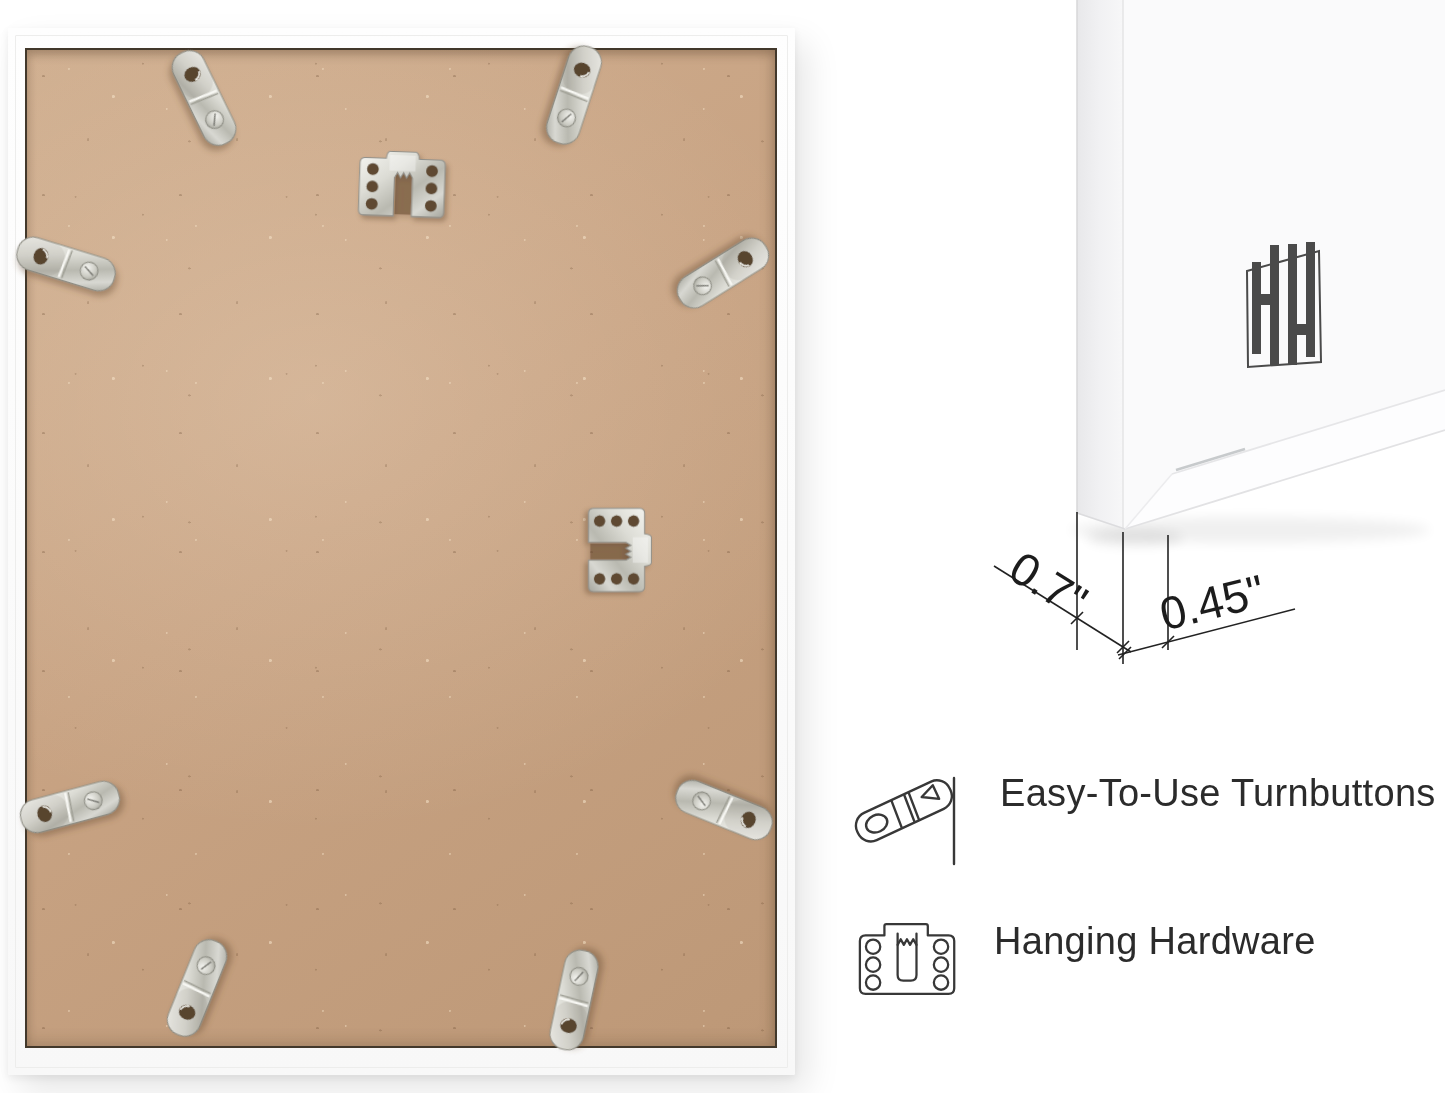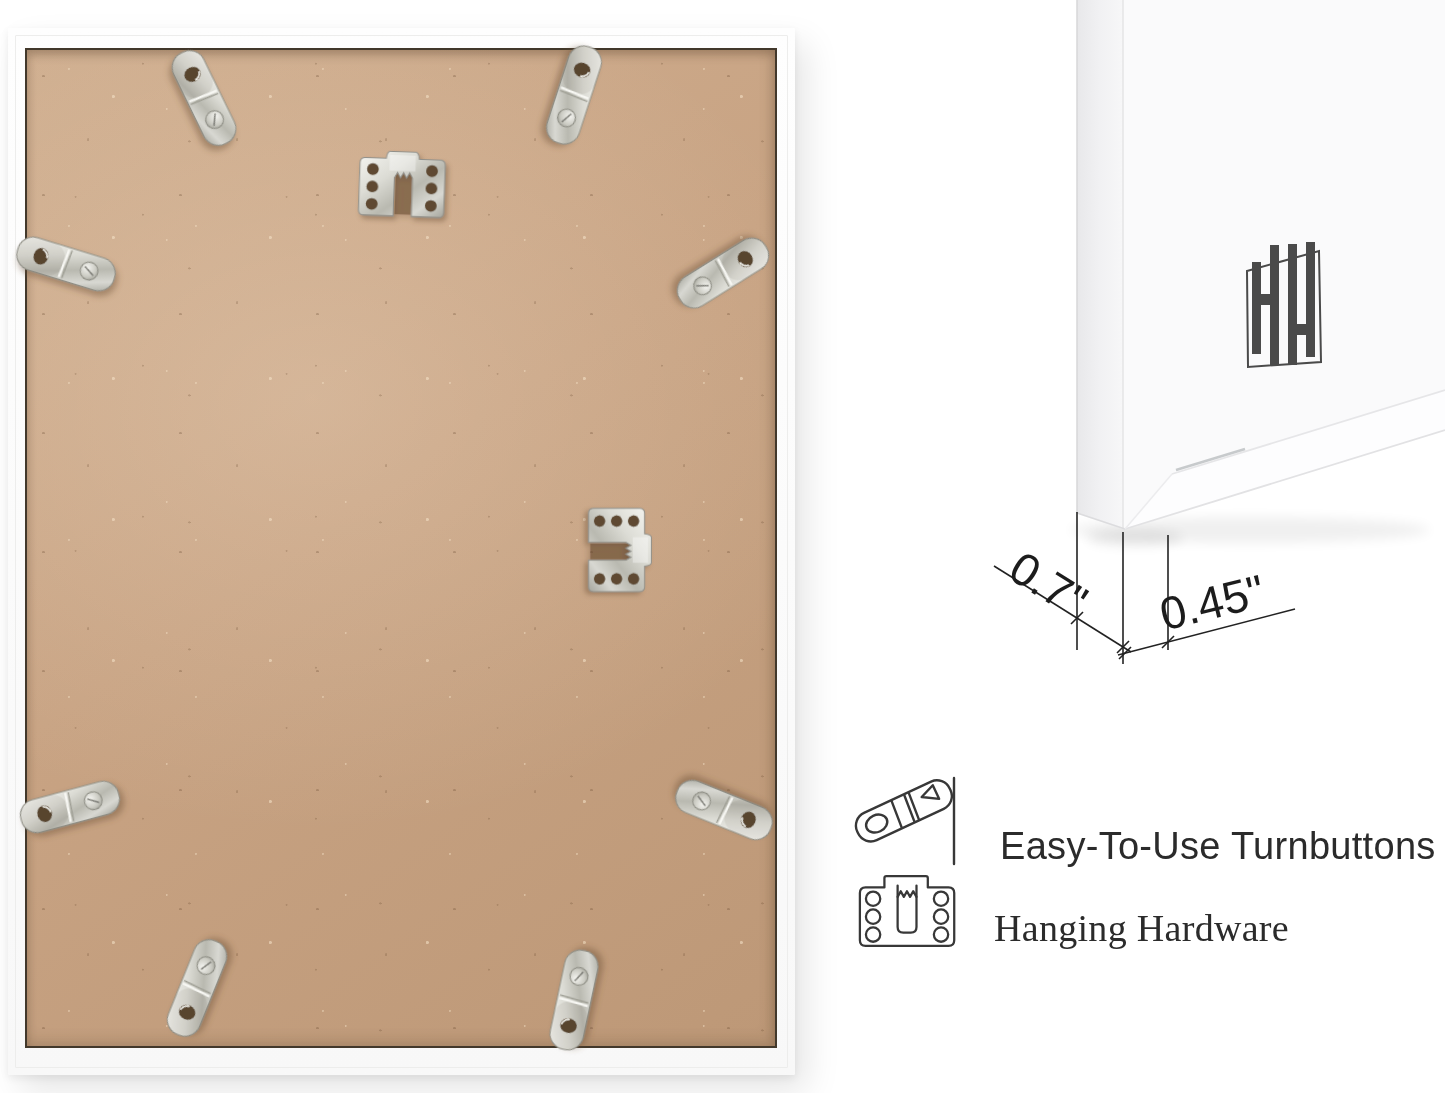--- a/index.html
+++ b/index.html
@@ -29,25 +29,25 @@
       radial-gradient(2px 2px at 33% 12%, rgba(246,228,202,.40) 40%, transparent 62%),
       radial-gradient(900px 700px at 38% 35%, rgba(255,241,222,.22), rgba(0,0,0,0) 62%),
       linear-gradient(145deg,#d0af90 0%,#c8a383 45%,#bd9877 100%);
     background-size:137px 119px,173px 151px,149px 163px,191px 127px,211px 177px,
                     157px 141px,179px 131px,127px 157px,100% 100%,100% 100%;
     border:2px solid #42382b;
     box-shadow:inset 0 5px 10px rgba(60,40,20,.28), inset -4px -6px 14px rgba(60,40,20,.14);
   }
   .layer{position:absolute;left:0;top:0;width:1445px;height:1093px;}
   
-  .callout{position:absolute;display:flex;align-items:flex-end;color:#2b2b2b;}
+  .callout{position:absolute;display:flex;align-items:flex-start;color:#2b2b2b;}
   .callout-label{font-size:38px;color:#2b2b2b;letter-spacing:.3px;white-space:nowrap;}
   .co1{left:850px;top:772px;}
   .co1 .callout-label{margin-left:30px;}
-  .co2{left:858px;top:872px;font-family:Liberation Serif, serif;}
+  .co2{left:858px;top:920px;}
   .co2 .callout-label{margin-left:36px;}
   .dim-text{font-family:"Liberation Sans",sans-serif;font-size:46px;fill:#1c1c1c;}
 </style>
 </head>
 <body>
 
 <div class="stage">
 
   <div class="photo">
     <div class="molding-line"></div>

